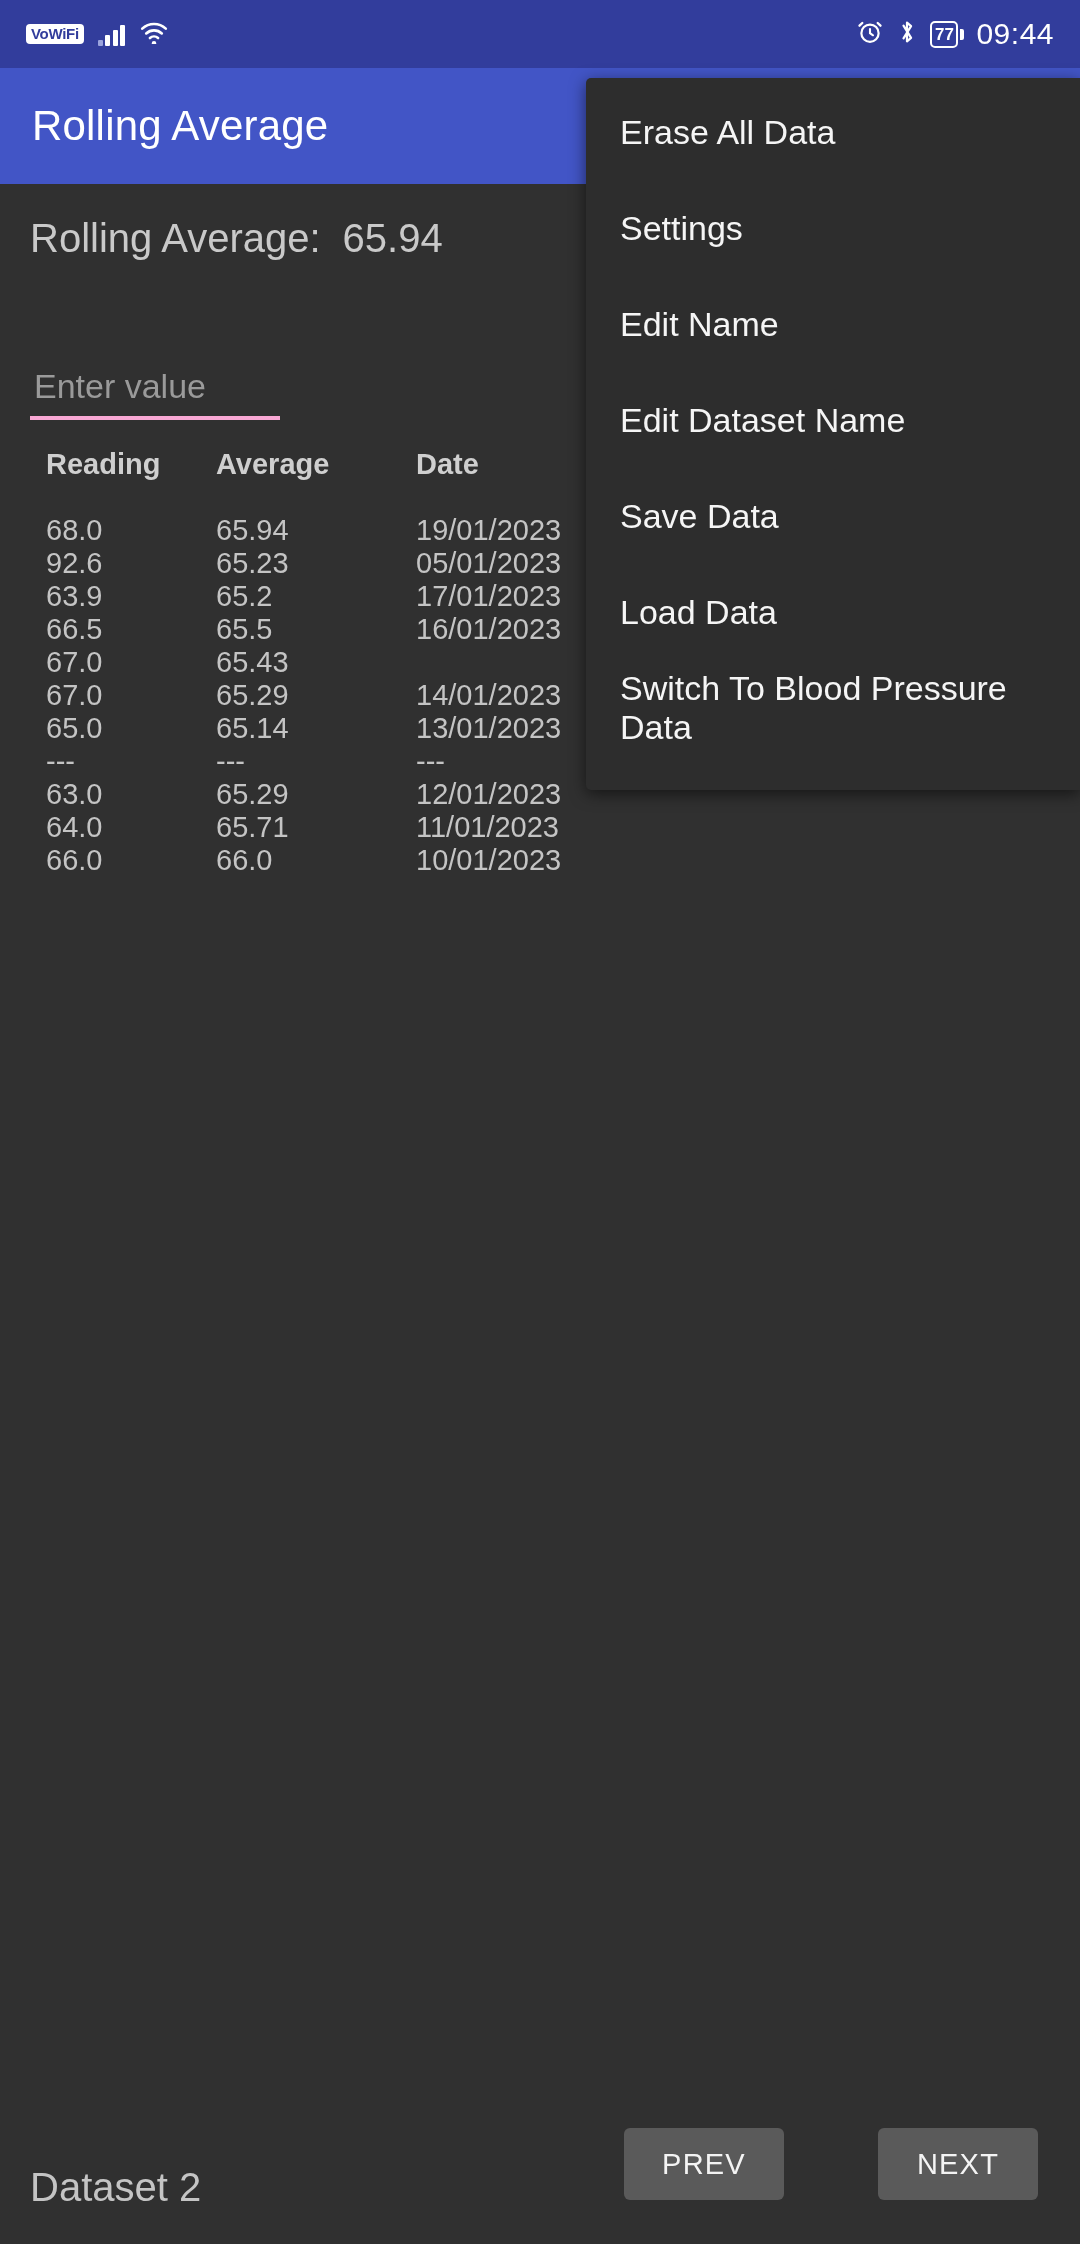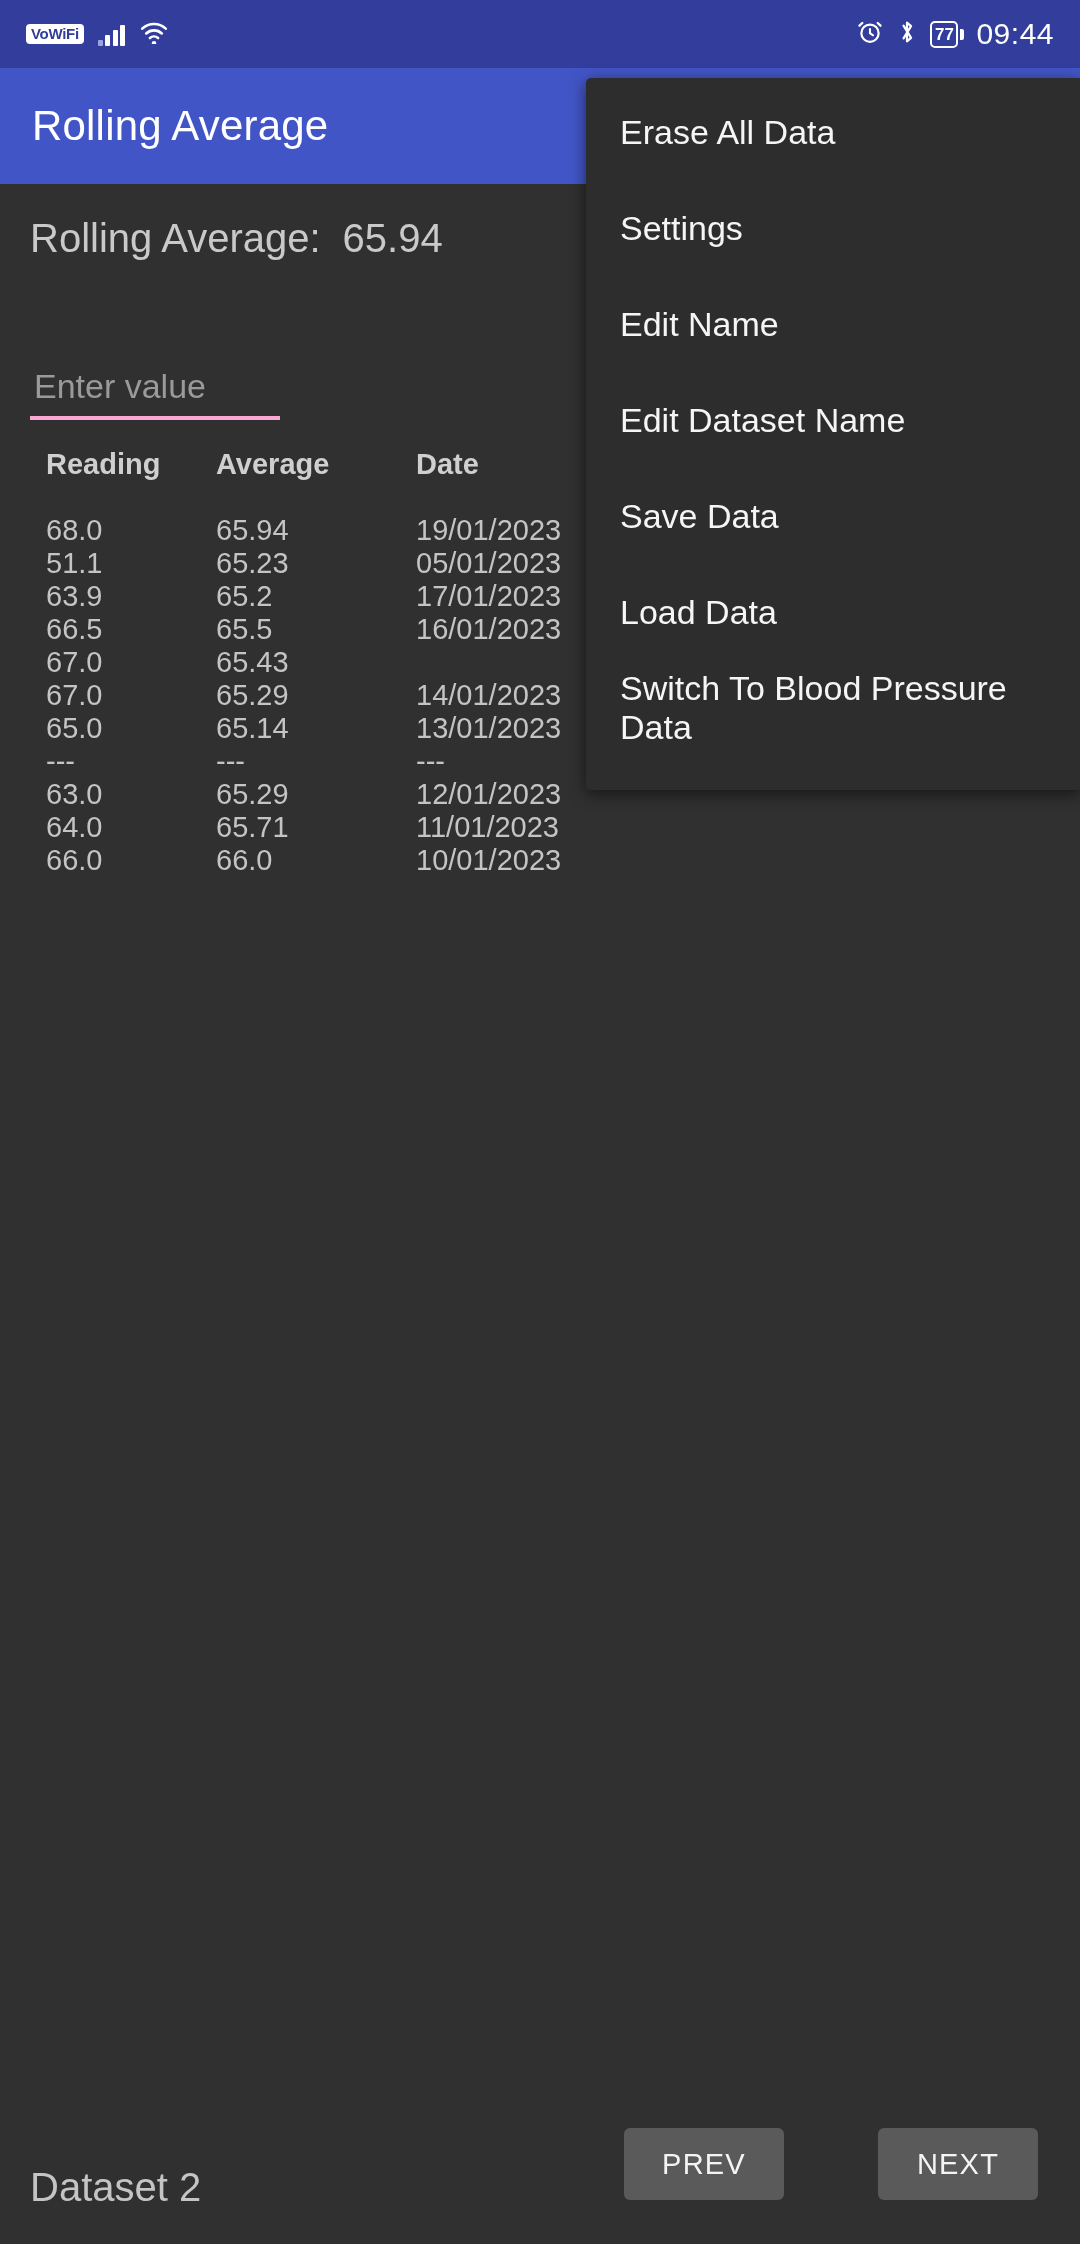--- a/index.html
+++ b/index.html
@@ -214,21 +214,21 @@
         <span class="cell c-date">Date</span>
       </div>
       <div class="gap-row"></div>
 
       <div class="t-row">
         <span class="cell c-reading">68.0</span>
         <span class="cell c-average">65.94</span>
         <span class="cell c-date">19/01/2023</span>
       </div>
       <div class="t-row">
-        <span class="cell c-reading">51.1</span>
+        <span class="cell c-reading">92.6</span>
         <span class="cell c-average">65.23</span>
         <span class="cell c-date">05/01/2023</span>
       </div>
       <div class="t-row">
         <span class="cell c-reading">63.9</span>
         <span class="cell c-average">65.2</span>
         <span class="cell c-date">17/01/2023</span>
       </div>
       <div class="t-row">
         <span class="cell c-reading">66.5</span>

